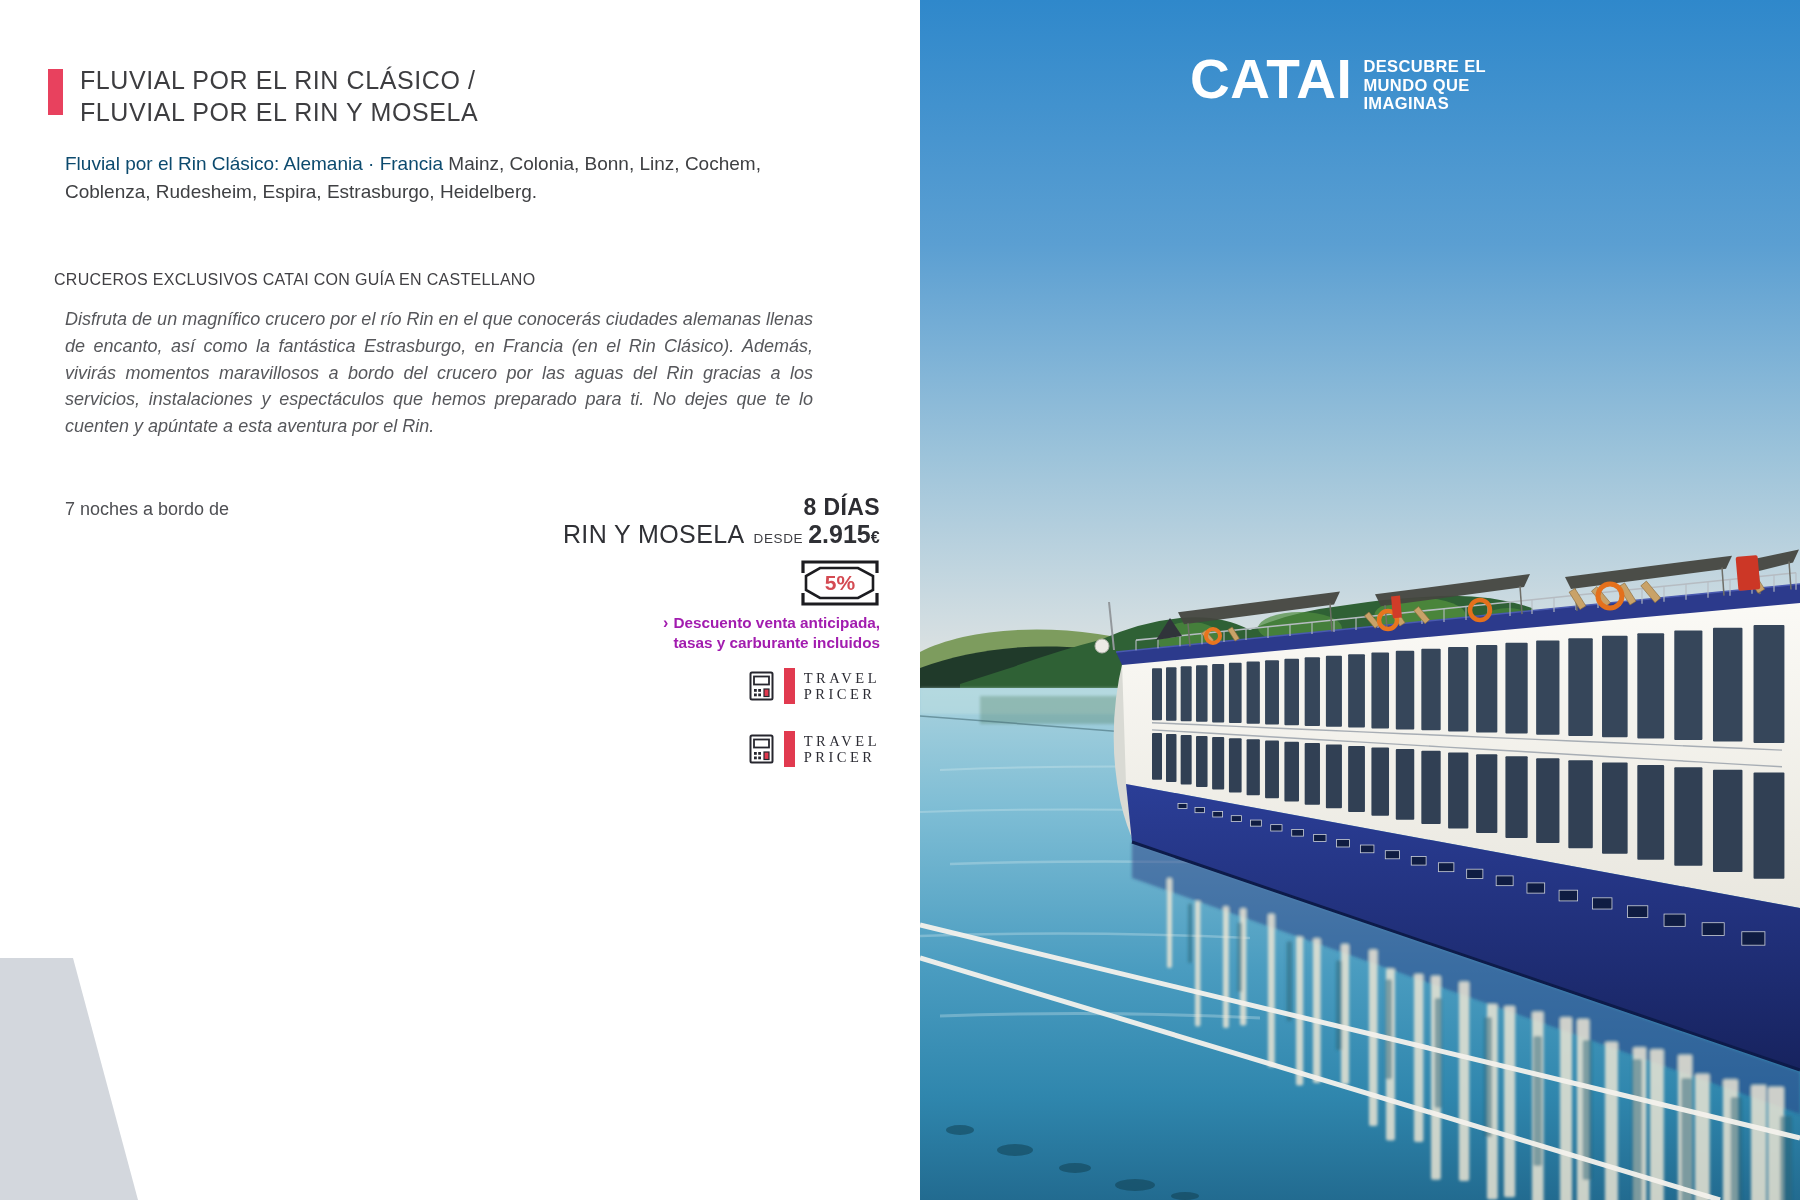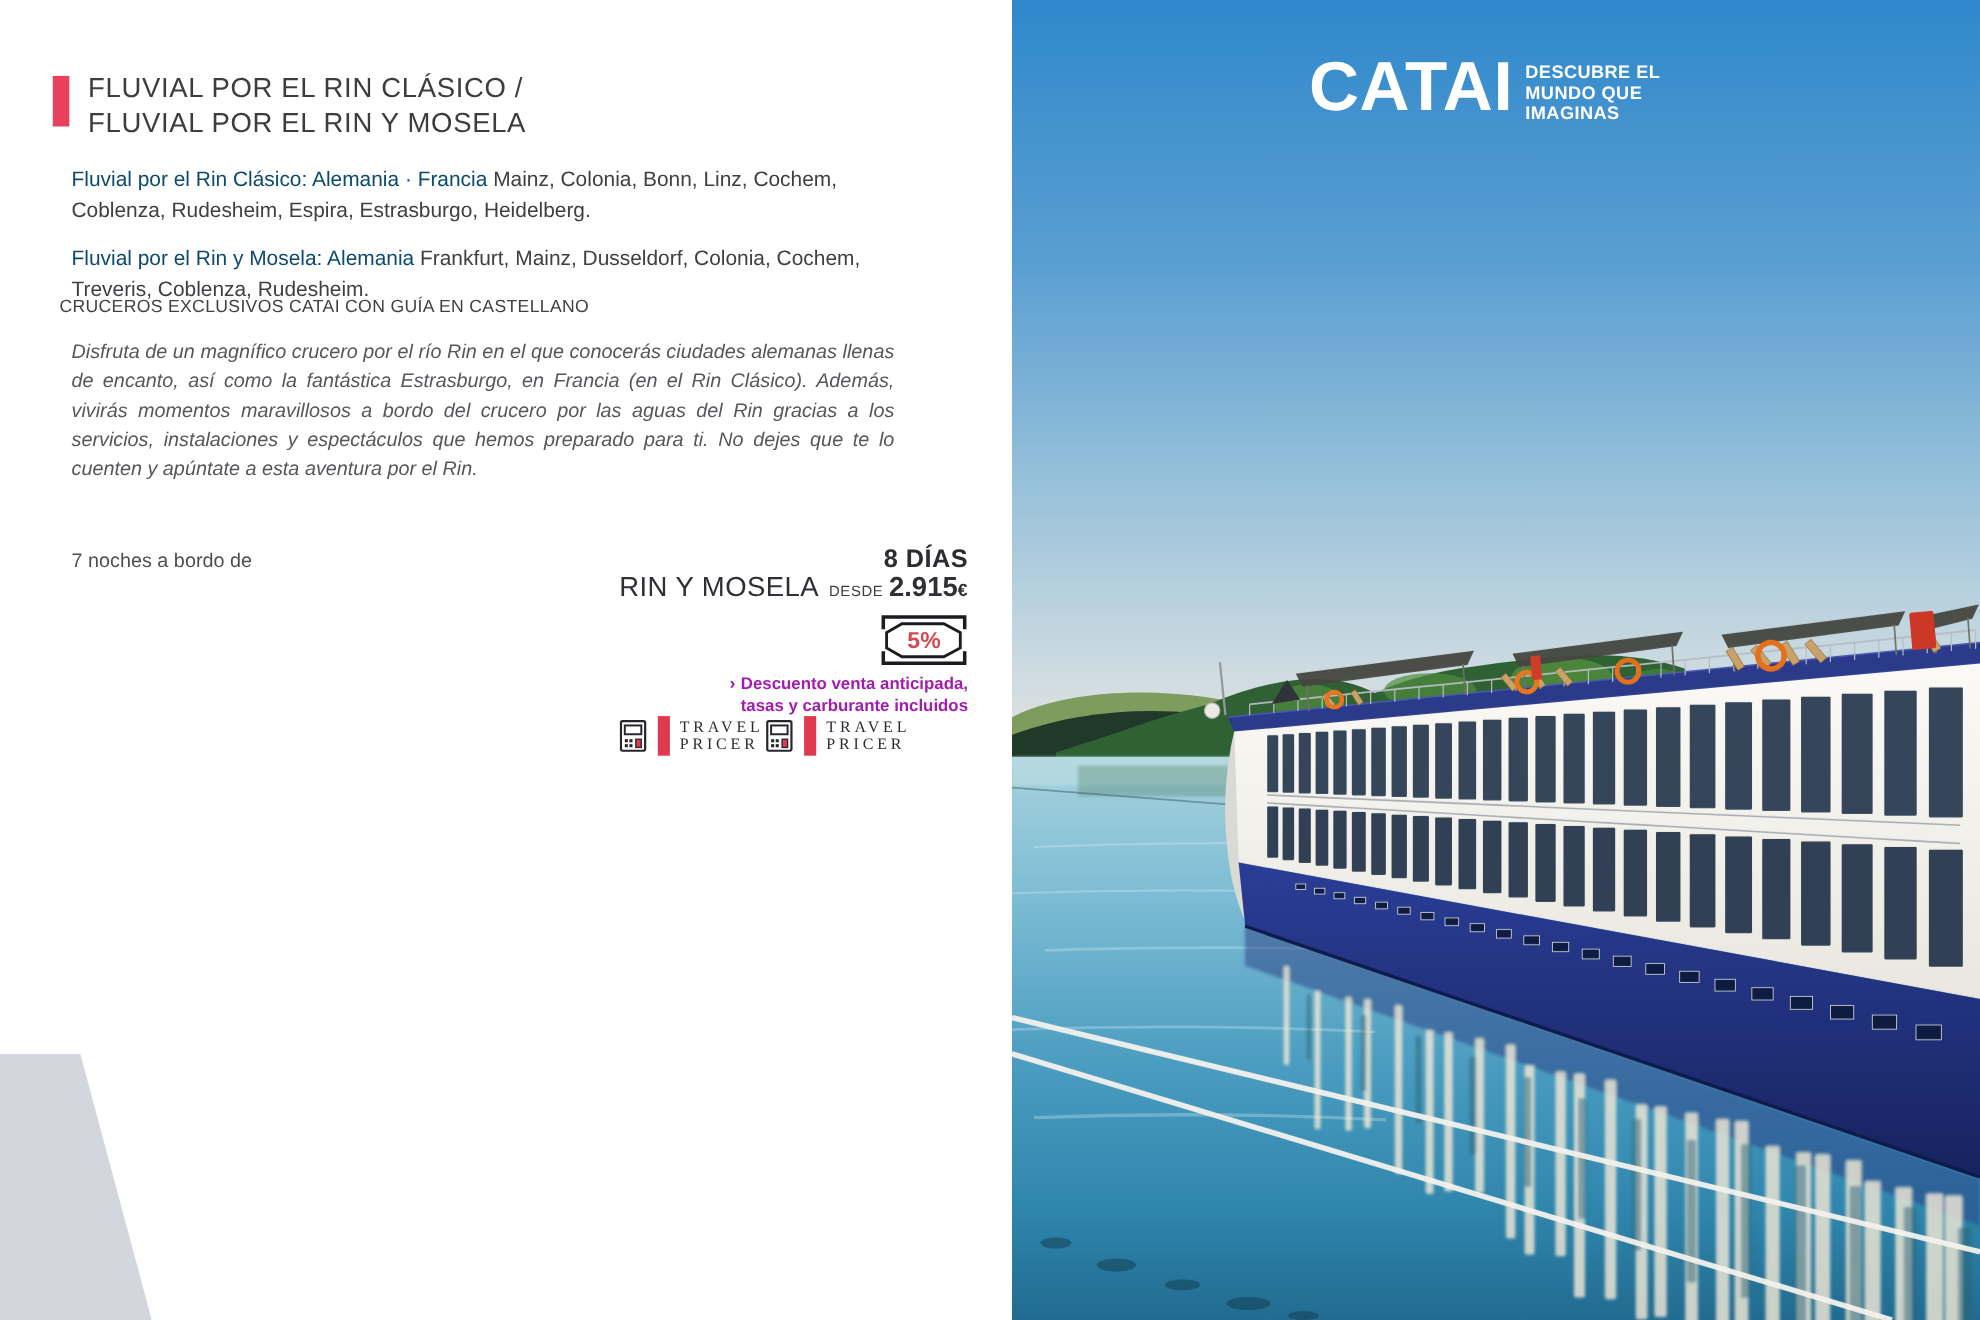--- a/index.html
+++ b/index.html
@@ -28,54 +28,53 @@
 
   .pricing{position:absolute;right:40px;top:494px;text-align:right;}
   .days{font-size:23px;font-weight:bold;color:#2c2c31;letter-spacing:0.4px;line-height:26px;}
   .price-row{font-size:25px;color:#2f3035;line-height:28px;white-space:nowrap;letter-spacing:0.4px;}
   .price-row .desde{font-size:13.5px;letter-spacing:0.6px;color:#3c3c41;padding:0 5px 0 9px;}
   .price-row .amount{font-weight:bold;letter-spacing:0;}
   .price-row .cur{font-size:16px;font-weight:bold;}
   .badge-wrap{margin-top:6px;display:flex;justify-content:flex-end;}
   .note{margin-top:6px;font-size:15.3px;font-weight:bold;color:#a21caf;line-height:19.5px;}
   .note .arrow{margin-right:5px;font-size:16px;}
-  .logos{display:flex;flex-direction:row;gap:2px;align-items:flex-end;}
+  .logos{margin-top:16px;display:flex;flex-direction:column;gap:27px;align-items:flex-end;}
   .tp-logo{display:flex;align-items:center;gap:9px;}
   .tp-bar{width:11px;height:36px;background:#e13a4f;}
   .tp-text{font-family:"Liberation Serif",serif;font-size:14.5px;letter-spacing:3.5px;line-height:16px;
            color:#2c2c34;text-align:left;}
 
   .corner-shape{position:absolute;left:0;top:958px;width:140px;height:242px;background:#d3d7dd;
                 clip-path:polygon(0 0,73px 0,138px 242px,0 242px);}
 
   
   .photo{position:absolute;left:920px;top:0;width:880px;height:1200px;}
   .photo svg{display:block;width:880px;height:1200px;}
 
   .brand{position:absolute;left:1190px;top:48px;display:flex;color:#ffffff;}
-  .brand-name{font-size:63px;font-weight:800;letter-spacing:0.5px;line-height:62px;}
+  .brand-name{font-size:55px;font-weight:800;letter-spacing:0.5px;line-height:62px;}
   .brand-tag{margin-left:11px;margin-top:9px;font-size:16.5px;font-weight:bold;line-height:18.5px;
              letter-spacing:0.4px;}
 </style>
 </head>
 <body>
 
 <div class="left-page">
 
   <div class="title-wrap">
     <div class="title-bar"></div>
     <div class="title-text">
       <div>FLUVIAL POR EL RIN CLÁSICO /</div>
       <div>FLUVIAL POR EL RIN Y MOSELA</div>
     </div>
   </div>
 
   <div class="routes">
     <p class="route"><span class="lead">Fluvial por el Rin Clásico: Alemania · Francia</span><span> Mainz, Colonia, Bonn, Linz, Cochem, Coblenza, Rudesheim, Espira, Estrasburgo, Heidelberg.</span></p>
-    <p class="route"><span class="lead">Fluvial por el Rin y Mosela: Alemania</span><span> Frankfurt, Mainz, Dusseldorf, Colonia, Cochem, Treveris, Coblenza, Rudesheim.</span></p>
   </div>
 
   <div class="subheading">CRUCEROS EXCLUSIVOS CATAI CON GUÍA EN CASTELLANO</div>
 
   <div class="description">Disfruta de un magnífico crucero por el río Rin en el que conocerás ciudades alemanas llenas de encanto, así como la fantástica Estrasburgo, en Francia (en el Rin Clásico). Además, vivirás momentos maravillosos a bordo del crucero por las aguas del Rin gracias a los servicios, instalaciones y espectáculos que hemos preparado para ti. No dejes que te lo cuenten y apúntate a esta aventura por el Rin.</div>
 
   <div class="duration">
     <div>7 noches a bordo de</div>
   </div>
 

